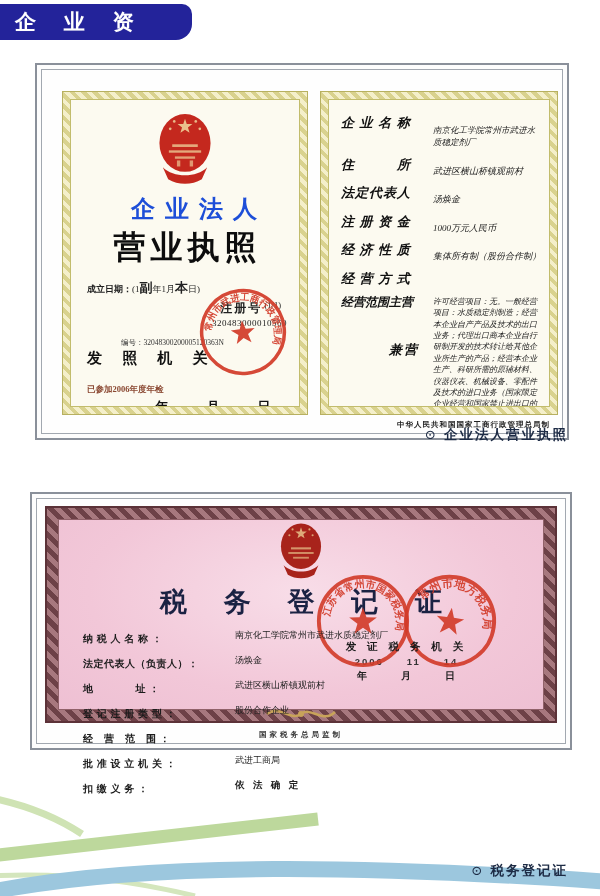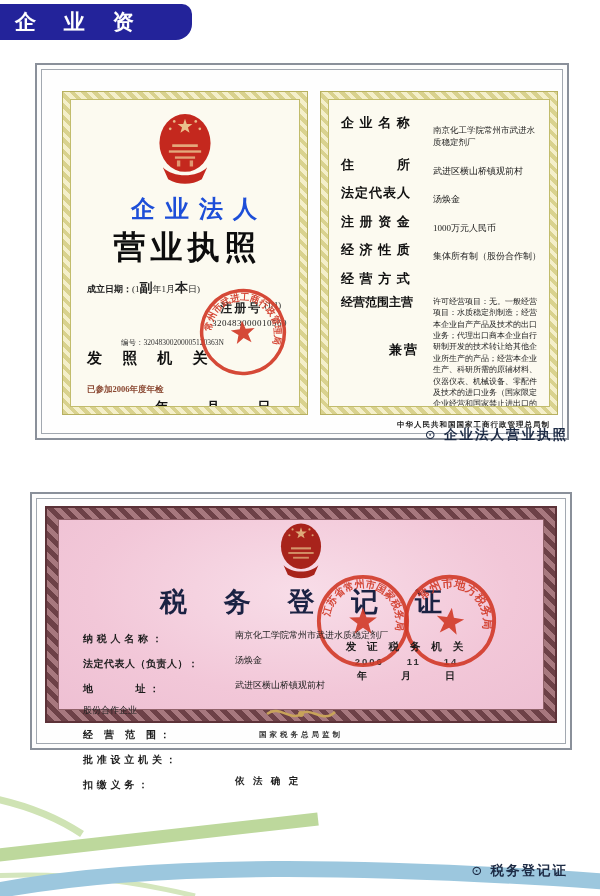--- a/index.html
+++ b/index.html
@@ -40,21 +40,21 @@
   .serial-line { font-size:7.5px; margin-top:10px; padding-left:34px; color:#333; }
   .issuer-line { font-size:15px; font-weight:bold; letter-spacing:8px; color:#111; margin-top:1px;
                  font-family:"Liberation Sans",sans-serif; }
   .annual-line { font-size:8.5px; color:#8a4832; font-weight:bold; margin-top:16px; }
   .dateunits-line { text-align:center; font-size:13px; font-weight:bold; letter-spacing:4px;
                     margin:2px 0 0 56px; color:#111; }
   .lic-stamp { position:absolute; right:12px; bottom:30px; width:88px; height:88px;
                transform:rotate(-6deg); opacity:.92; }
 
   
-  .lic-right-in { padding:14px 8px 20px 12px; }
+  .lic-right-in { padding:14px 8px 20px 12px;font-style:italic; }
   .lr-row { display:flex; margin-bottom:6.5px; }
   .lr-label { width:92px; flex-shrink:0; font-weight:bold; font-size:13px; letter-spacing:1px; color:#111; }
   .lr-label.sm { font-size:12px; letter-spacing:0; }
   .lr-value { flex:1; font-size:9px; color:#222; padding-top:9px;
               font-family:"Liberation Serif","DejaVu Serif",serif; }
   .lr-value.tight { padding-top:11px; font-size:8.5px; }
   .lr-scope { font-size:8px; line-height:1.42; padding-top:2px; }
   .sub-label { display:block; text-align:right; padding-right:14px; margin-top:30px;
                font-size:13px; font-weight:bold; letter-spacing:2px; }
   .gs-footer { position:absolute; right:12px; bottom:3px; font-size:7.5px; font-weight:bold;
@@ -233,27 +233,29 @@
             </div>
             <div class="tx-row">
               <div class="tx-label">法定代表人（负责人）：</div>
               <div class="tx-value">汤焕金</div>
             </div>
             <div class="tx-row">
               <div class="tx-label">地　　　　址 ：</div>
               <div class="tx-value">武进区横山桥镇观前村</div>
             </div>
             <div class="tx-row">
+              <div class="tx-label">登 记 注 册 类 型 ：</div>
               <div class="tx-value">股份合作企业</div>
             </div>
             <div class="tx-row">
               <div class="tx-label">经　营　范　围 ：</div>
             </div>
             <div class="tx-row">
               <div class="tx-label">批 准 设 立 机 关 ：</div>
+              <div class="tx-value">武进工商局</div>
             </div>
             <div class="tx-row">
               <div class="tx-label">扣 缴 义 务 ：</div>
               <div class="tx-value bold">依 法 确 定</div>
             </div>
           </div>
 
           <div class="tax-stamps">
             <svg viewBox="0 0 100 100" aria-hidden="true">
               <defs>

